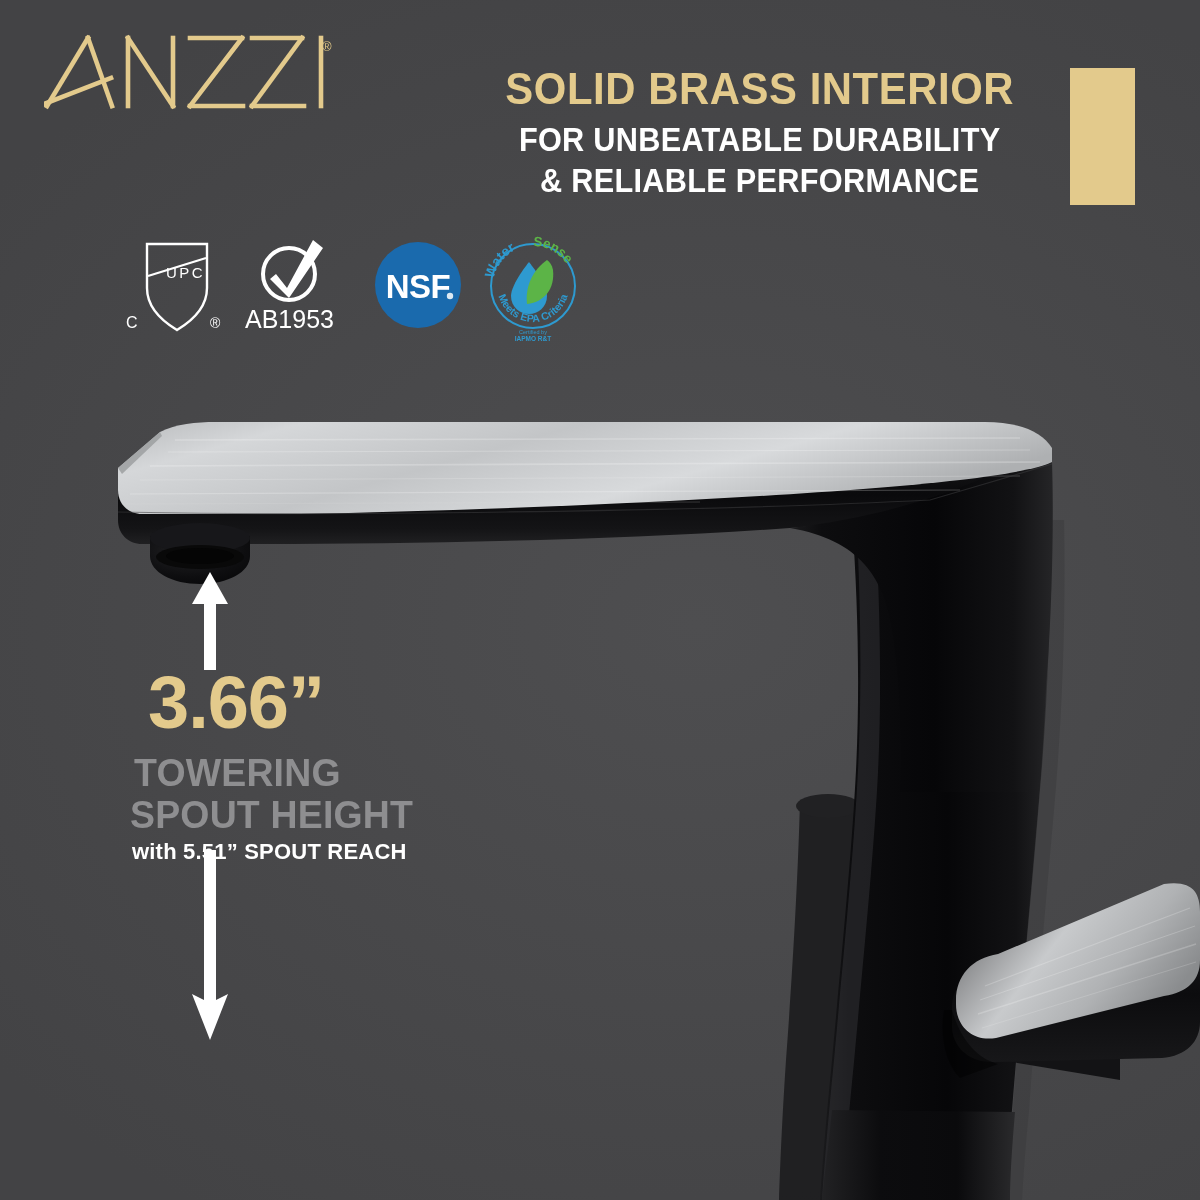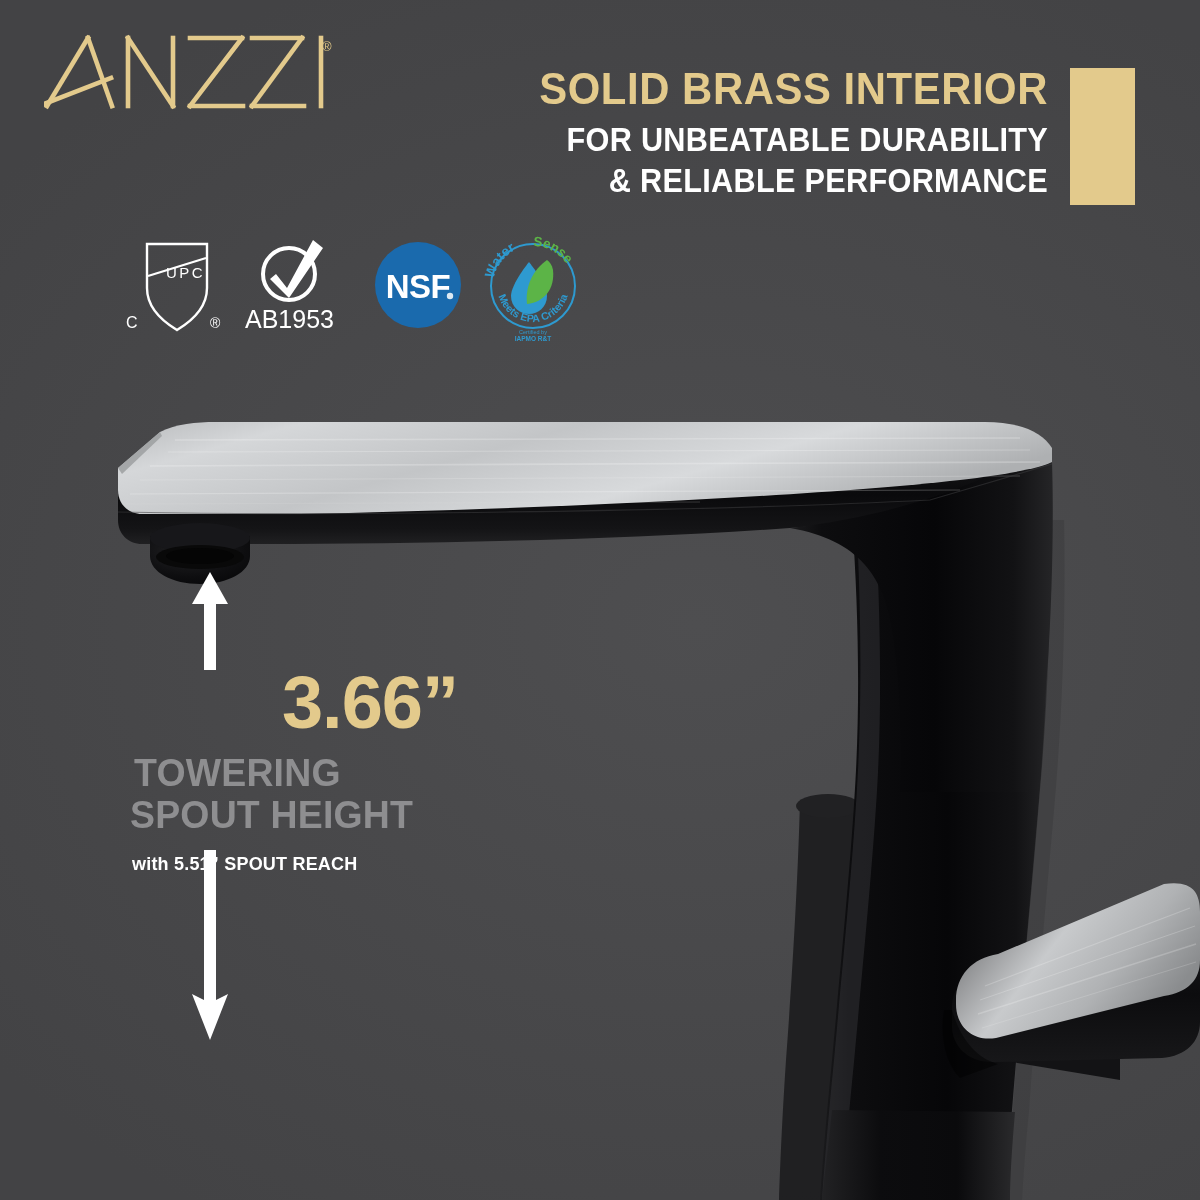--- a/index.html
+++ b/index.html
@@ -34,21 +34,21 @@
     color: #e0c887;
     font-family: "Liberation Sans", sans-serif;
     line-height: 1;
   }
 
   
   #headline {
     position: absolute;
     right: 152px;
     top: 66px;
-    text-align: right;
+    text-align: center;
     width: 620px;
   }
   .hl-main {
     font-family: "Liberation Sans Narrow", "Liberation Sans", sans-serif;
     font-weight: bold;
     font-size: 45px;
     letter-spacing: 0.6px;
     color: #e3ca8c;
     line-height: 1.0;
     transform: scaleX(0.93);
@@ -103,40 +103,39 @@
     width: 330px;
   }
   #callout-value {
     font-family: "Liberation Sans Narrow", "Liberation Sans", sans-serif;
     font-weight: bold;
     font-size: 74px;
     color: #e3ca8c;
     line-height: 0.95;
     letter-spacing: -1px;
     margin-left: 20px;
-    text-align: right;
   }
   .callout-label {
     font-family: "Liberation Sans Narrow", "Liberation Sans", sans-serif;
     font-weight: bold;
     font-size: 39px;
     color: #8e8e90;
     line-height: 1.08;
     letter-spacing: 0.2px;
     transform: scaleX(0.96);
     transform-origin: left center;
   }
   #callout-label-1 { margin-top: 14px; margin-left: 6px; }
   #callout-label-2 { margin-left: 2px; }
   #callout-sub {
     font-family: "Liberation Sans Narrow", "Liberation Sans", sans-serif;
     font-weight: bold;
-    font-size: 18px;
+    font-size: 22px;
     color: #ffffff;
-    margin-top: 17px;
+    margin-top: 2px;
     margin-left: 4px;
     letter-spacing: 0.2px;
   }
 
   #dim-arrow { position: absolute; left: 180px; top: 560px; width: 70px; height: 500px; }
 </style>
 </head>
 <body>
 
 <div id="stage">

